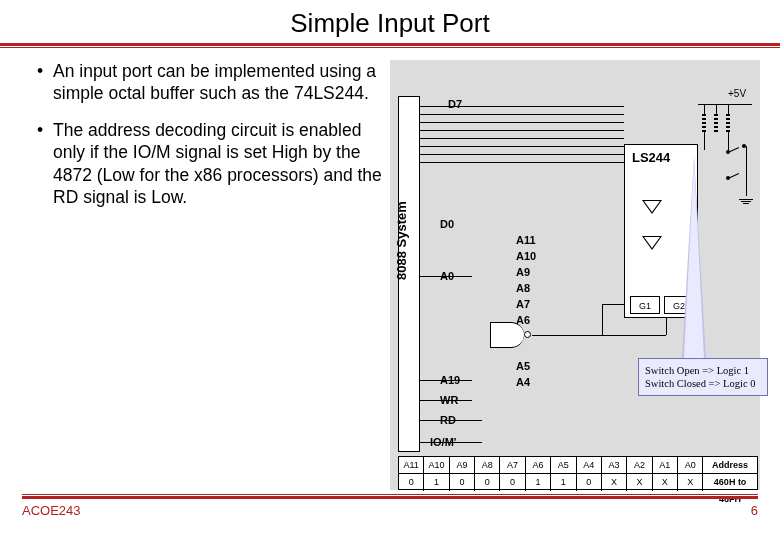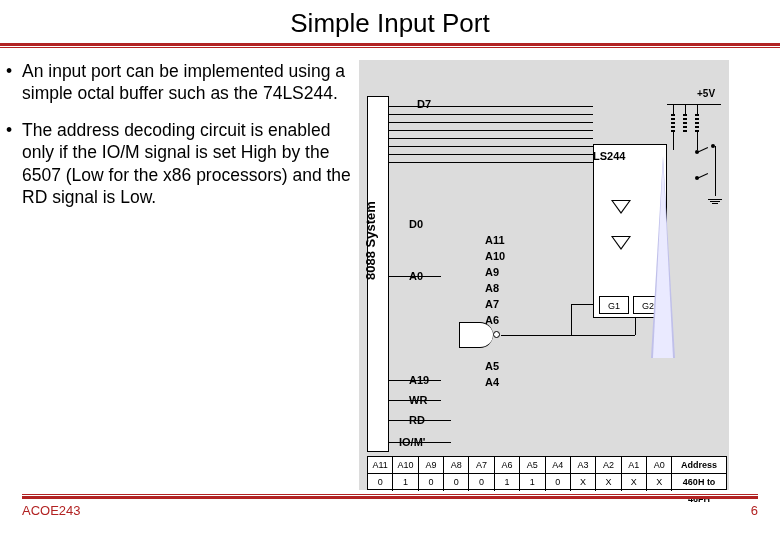--- a/index.html
+++ b/index.html
@@ -22,21 +22,21 @@
     background: #b22222;
     margin-bottom: 1px;
   }
   .rule-thin {
     height: 1px;
     background: #b22222;
     margin-bottom: 12px;
   }
   .content {
     display: flex;
-    padding: 0 18px 0 6px;
+    padding: 0 18px 0 37px;
   }
   .bullets {
     width: 345px;
     font-size: 17.5px;
     line-height: 1.28;
     color: #000;
   }
   .bullets li {
     list-style: none;
     position: relative;
@@ -82,21 +82,21 @@
     white-space: nowrap;
   }
   .hline { position:absolute; height:1px; background:#000; }
   .vline { position:absolute; width:1px; background:#000; }
   .chip {
     position: absolute;
     left: 242px; top: 84px;
     width: 74px; height: 174px;
     background:#fff; border:1px solid #000;
   }
-  .chip-label { position:absolute; left:242px; top:90px; font-size:11px; font-weight:bold; }
+  .chip-label { position:absolute; left:250px; top:90px; font-size:13px; font-weight:bold; }
   .gbox {
     position:absolute; width:30px; height:18px;
     background:#fff; border:1px solid #000;
     font-size:9px; text-align:center; line-height:18px;
   }
   .tri {
     position:absolute; width:0; height:0;
     border-left:10px solid transparent;
     border-right:10px solid transparent;
     border-top:14px solid #000;
@@ -155,35 +155,35 @@
   .addrtable .cell.wide{flex:2.2;font-weight:bold;}
   .addrtable .row:first-child{border-bottom:1px solid #000;}
   .footer {
     position: absolute;
     bottom: 6px; left: 0; right: 0;
     padding: 16px 22px;
   }
   .footer-rule1{height:1px;background:#b22222;margin-bottom:1px;}
   .footer-rule2{height:3px;background:#b22222;margin-bottom:4px;}
   .footer-row{display:flex;justify-content:space-between;font-size:13px;color:#b22222;}
-  .vcc{position:absolute;font-size:10px;font-weight:bold;}
+  .vcc{position:absolute;font-size:10px;font-weight:normal;}
   .gnd{position:absolute;width:14px;}
   .gnd div{height:1px;background:#000;margin:1px auto;}
 </style>
 </head>
 <body>
 
 <div class="title">Simple Input Port</div>
 <div class="rule-top"></div>
 <div class="rule-thin"></div>
 
 <div class="content">
   <ul class="bullets">
     <li>An input port can be implemented using a simple octal buffer such as the 74LS244.</li>
-    <li>The address decoding circuit is enabled only if the IO/M signal is set High by the 6507  (Low for the x86 processors) and the RD signal is Low.</li>
+    <li>The address decoding circuit is enabled only if the IO/M signal is set High by the 4872  (Low for the x86 processors) and the RD signal is Low.</li>
   </ul>
 
   <div class="diagram-area">
     <div class="diagram-bg"></div>
 
     <div class="sysbox"></div>
     <div class="sysbox-label">8088 System</div>
 
     <div class="hline" style="left:38px;top:46px;width:204px"></div>
     <div class="hline" style="left:38px;top:54px;width:204px"></div>
@@ -248,20 +248,24 @@
     <div class="sw-node" style="left:344px;top:116px"></div>
     <div class="sw-open" style="left:346px;top:118px"></div>
     <div class="vline" style="left:364px;top:86px;height:50px"></div>
     <div class="gnd" style="left:357px;top:138px">
       <div style="width:14px"></div>
         <div style="width:10px"></div>
         <div style="width:6px"></div>
     </div>
 
     <div class="callout-arrow"></div>
+    <div class="callout">
+      <div>Switch Open =&gt; Logic 1</div>
+      <div>Switch Closed =&gt; Logic 0</div>
+    </div>
 
     <div class="addrtable">
       <div class="row">
         <div class="cell">A11</div>
         <div class="cell">A10</div>
         <div class="cell">A9</div>
         <div class="cell">A8</div>
         <div class="cell">A7</div>
         <div class="cell">A6</div>
         <div class="cell">A5</div>

